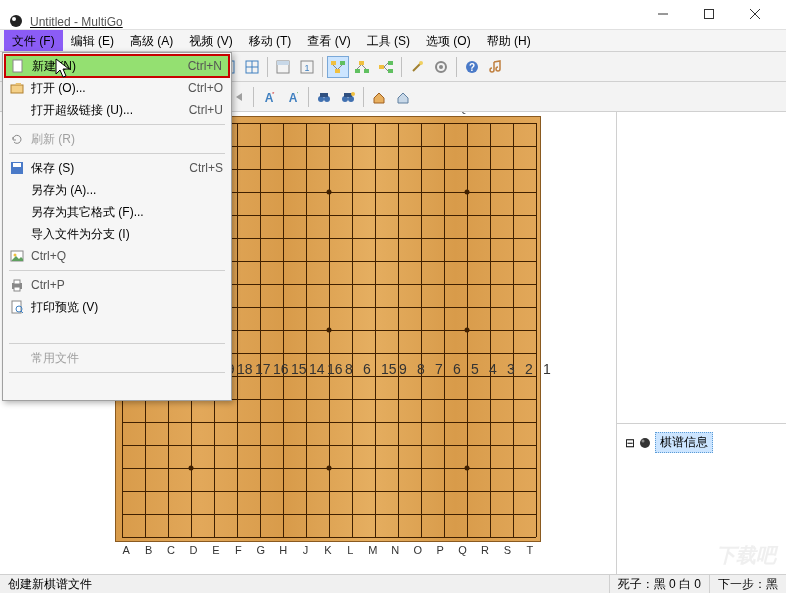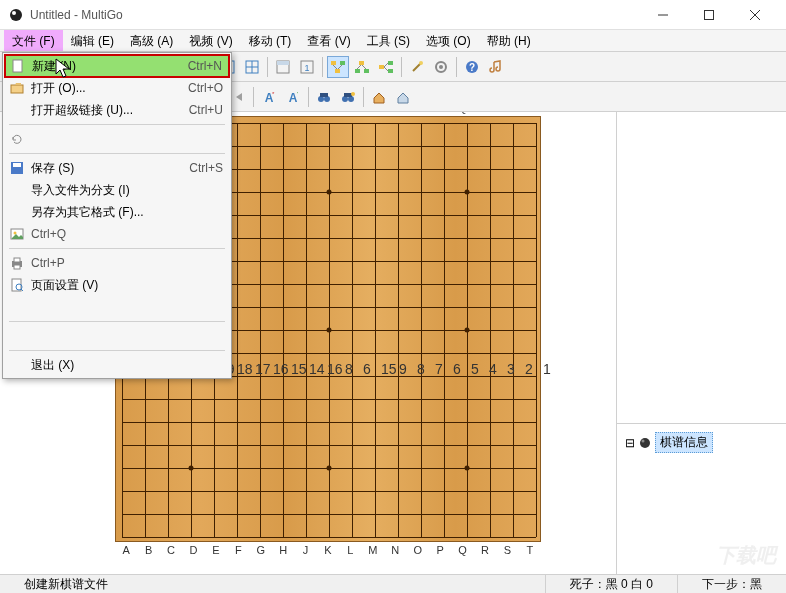--- a/index.html
+++ b/index.html
@@ -1,37 +1,37 @@
 <!DOCTYPE html>
 <html><head>
 <meta charset="utf-8">
 <style>
 * { box-sizing: border-box; margin: 0; padding: 0; }
 body { font-family: "Microsoft YaHei", "Segoe UI", sans-serif; font-size: 12px; background: #fff; overflow: hidden; width: 786px; height: 593px; position: relative; }
-.titlebar { height: 30px; background: #fff; display: flex; align-items: center; padding: 0 8px; border-bottom: 1px solid #e0e0e0; }
+.titlebar { height: 30px; background: #fff; display: flex; align-items: flex-end; padding: 0 8px; border-bottom: 1px solid #e0e0e0; text-decoration: underline; }
 .titlebar .app-icon { width: 16px; height: 16px; margin-right: 6px; }
 .titlebar .title { flex: 1; color: #555; font-size: 12px; }
 .win-btns { display: flex; }
 .win-btns div { width: 46px; height: 30px; display: flex; align-items: center; justify-content: center; color: #333; }
 .menubar { height: 22px; display: flex; border-bottom: 1px solid #d0d0d0; background: #f5f5f5; padding-left: 4px; }
 .menubar .mitem { padding: 3px 8px; cursor: default; }
-.menubar .mitem.open { background: #f0abfc; }
+.menubar .mitem.open { background: #8b5cf6; }
 .toolbar { height: 30px; background: #f3f3f3; border-bottom: 1px solid #d0d0d0; display: flex; align-items: center; padding: 0 4px; gap: 2px; position: relative; }
 .toolbar2 { height: 30px; background: #f3f3f3; border-bottom: 1px solid #d0d0d0; display: flex; align-items: center; padding: 0 4px; gap: 2px; }
 .tb-btn { width: 22px; height: 22px; display: flex; align-items: center; justify-content: center; border: 1px solid transparent; }
 .tb-sep { width: 1px; height: 20px; background: #c0c0c0; margin: 0 2px; }
 .workspace { display: flex; height: 462px; }
 .board-area { flex: 1; background: #fff; position: relative; display: flex; align-items: flex-start; justify-content: center; padding: 2px; overflow: hidden; }
 .side-panels { width: 170px; display: flex; flex-direction: column; border-left: 1px solid #d0d0d0; }
 .side-top { flex: 1; background: #fff; border-bottom: 1px solid #d0d0d0; }
 .side-bot { height: 150px; background: #fff; padding: 6px; }
 .tree-node { display: flex; align-items: center; gap: 4px; padding: 2px; }
 .tree-node .lbl { background: #cce5ff; border: 1px dotted #5b9bd5; padding: 1px 4px; }
 .statusbar { height: 20px; border-top: 1px solid #d0d0d0; background: #f0f0f0; display: flex; align-items: center; font-size: 12px; }
-.statusbar .cell { padding: 0 24px; border-right: 1px solid #d0d0d0; height: 100%; display: flex; align-items: center; }
+.statusbar .cell { padding: 0 8px; border-right: 1px solid #d0d0d0; height: 100%; display: flex; align-items: center; }
 .statusbar .cell:first-child { flex: 1; }
 
 
 .file-menu { position: absolute; left: 2px; top: 52px; width: 230px; background: #f6f6f6; border: 1px solid #a0a0a0; box-shadow: 2px 2px 6px rgba(0,0,0,0.3); z-index: 100; padding: 2px; }
 .file-menu .row { display: flex; align-items: center; height: 22px; padding: 0 6px 0 26px; position: relative; }
 .file-menu .row .ico { position: absolute; left: 4px; width: 16px; height: 16px; display: flex; align-items: center; justify-content: center; }
 .file-menu .row .lbl { flex: 1; }
 .file-menu .row .sc { color: #555; }
 .file-menu .row.hl { background: #94e071; border: 2px solid #c80000; height: 24px; margin: -1px; }
 .file-menu .row.dis { color: #a0a0a0; }
@@ -498,39 +498,44 @@
       <span class="sc">Ctrl+U</span>
     </div>
     <div class="sep"></div>
     <div class="row dis">
       <span class="ico">
         <svg width="14" height="14">
           <path d="M3 7a4 4 0 1 1 1 3" fill="none" stroke="#888"></path>
           <path d="M3 5v3h3" fill="none" stroke="#888"></path>
         </svg>
       </span>
+      <span class="lbl">刷新 (R)</span>
     </div>
     <div class="sep"></div>
     <div class="row">
       <span class="ico">
         <svg width="14" height="14">
           <rect x="1" y="1" width="12" height="12" fill="#4a7ac8"></rect>
           <rect x="3" y="2" width="8" height="4" fill="#fff"></rect>
         </svg>
       </span>
       <span class="lbl">保存 (S)</span>
       <span class="sc">Ctrl+S</span>
     </div>
     <div class="row">
       <span class="ico"></span>
+      <span class="lbl">另存为 (A)...</span>
+    </div>
+    <div class="row">
+      <span class="ico"></span>
+      <span class="lbl">另存为其它格式 (F)...</span>
+    </div>
+    <div class="row">
+      <span class="ico"></span>
       <span class="lbl">导入文件为分支 (I)</span>
-    </div>
-    <div class="row">
-      <span class="ico"></span>
-      <span class="lbl">另存为其它格式 (F)...</span>
     </div>
     <div class="row">
       <span class="ico">
         <svg width="14" height="14">
           <rect x="1" y="2" width="12" height="10" fill="#fff" stroke="#888"></rect>
           <circle cx="5" cy="6" r="1.5" fill="#f0c040"></circle>
           <path d="M2 11l4-4 3 3 2-2 2 2v2H2z" fill="#60a060"></path>
         </svg>
       </span>
       <span class="sc">Ctrl+Q</span>
@@ -547,33 +552,33 @@
       <span class="sc">Ctrl+P</span>
     </div>
     <div class="row">
       <span class="ico">
         <svg width="14" height="14">
           <rect x="2" y="1" width="9" height="12" fill="#fff" stroke="#888"></rect>
           <circle cx="9" cy="9" r="3" fill="none" stroke="#4080c0"></circle>
           <line x1="11" y1="11" x2="13" y2="13" stroke="#4080c0"></line>
         </svg>
       </span>
-      <span class="lbl">页面设置 (V)</span>
+      <span class="lbl">打印预览 (V)</span>
     </div>
     <div class="row">
       <span class="ico"></span>
     </div>
     <div class="sep"></div>
     <div class="row dis">
       <span class="ico"></span>
+      <span class="lbl">常用文件</span>
     </div>
     <div class="sep"></div>
     <div class="row">
       <span class="ico"></span>
-      <span class="lbl">退出 (X)</span>
     </div>
   </div>
 
 <svg class="cursor-arrow" width="18" height="22">
   <path d="M1 1l0 15 4-4 3 7 3-1-3-7 6 0z" fill="#fff" stroke="#000" stroke-width="1"></path>
 </svg>
 
 <div class="watermark">下载吧</div>
 
 </body></html>

